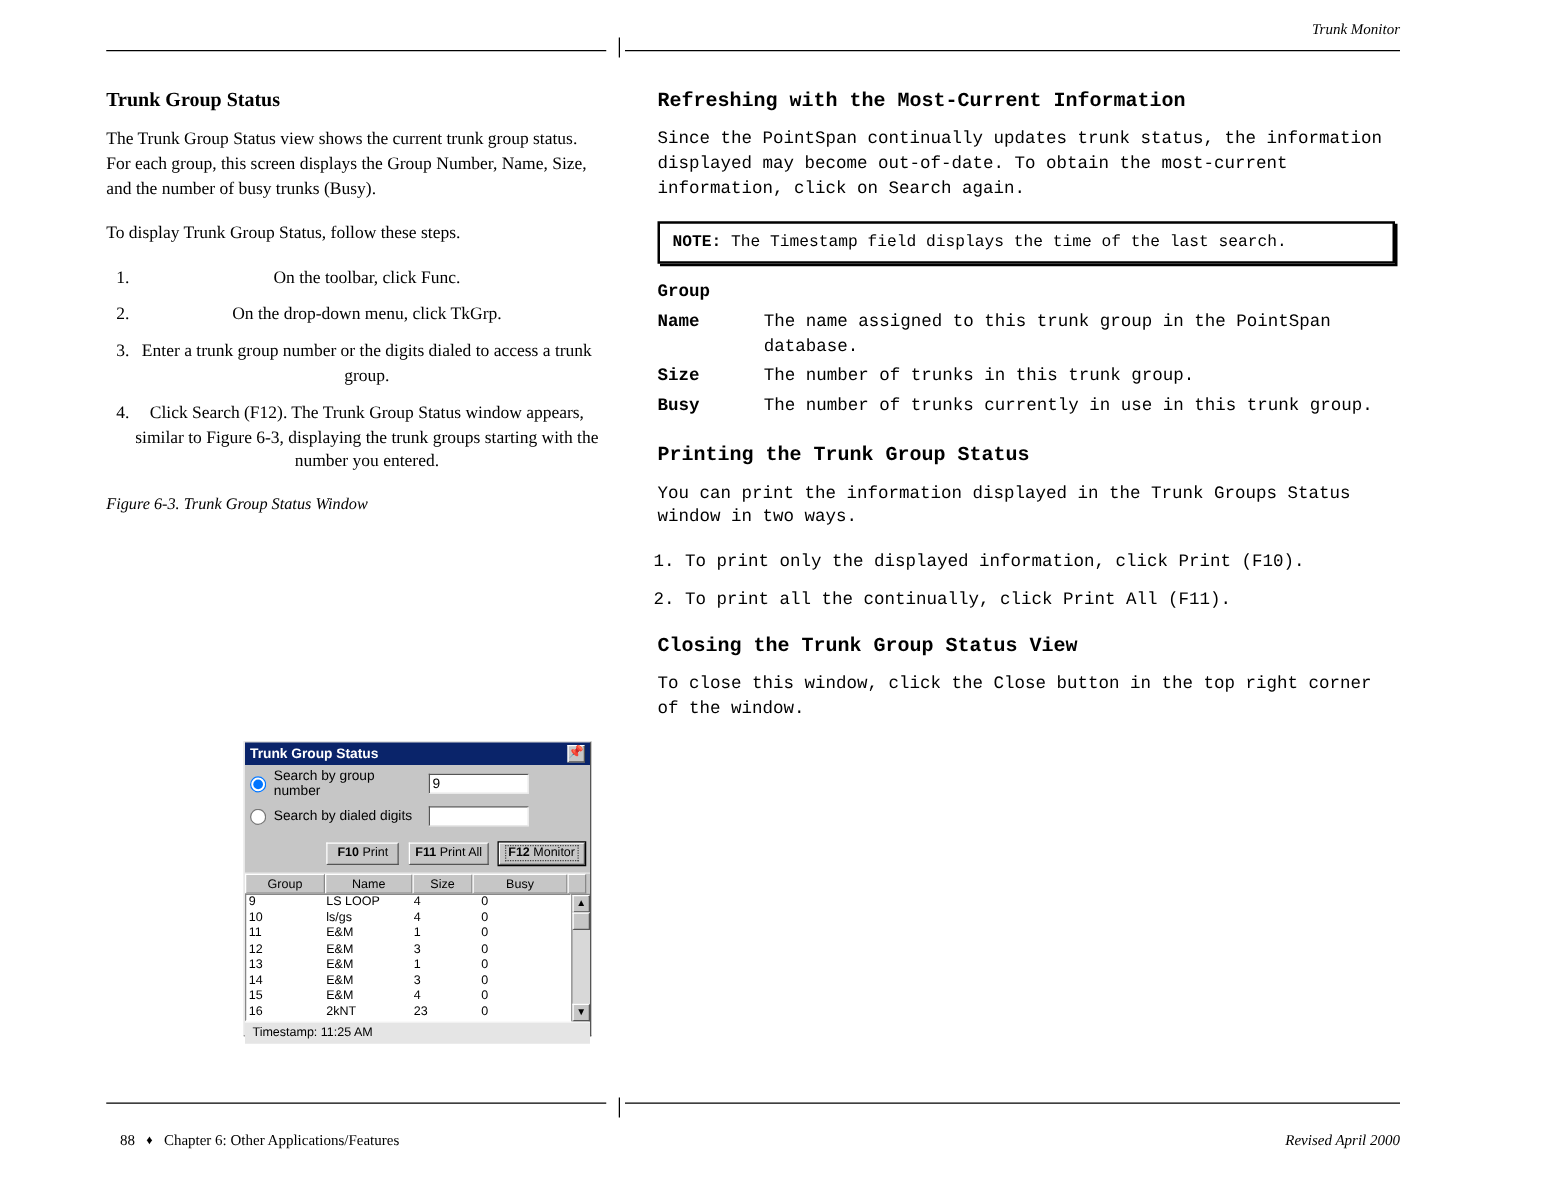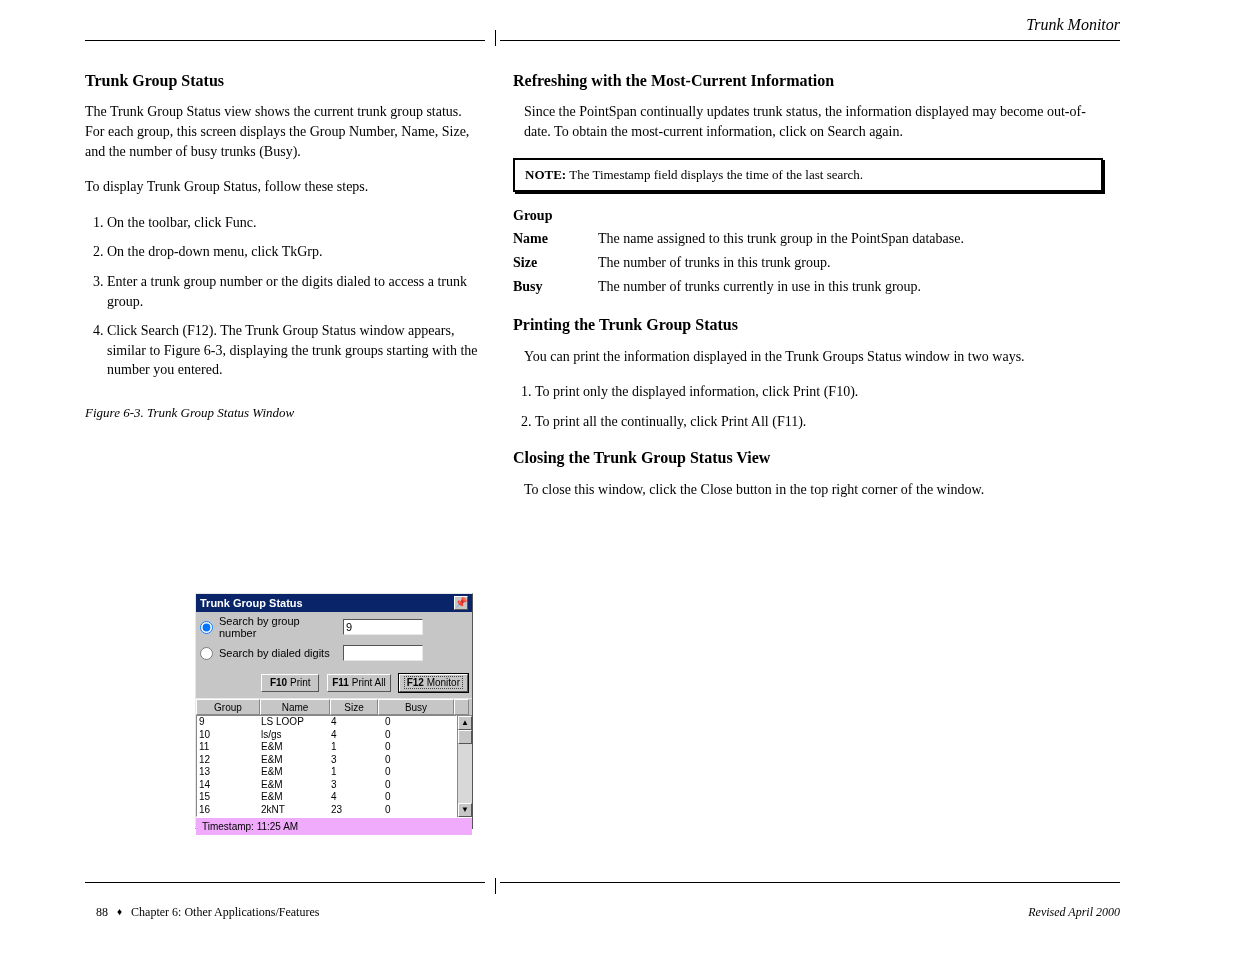--- a/index.html
+++ b/index.html
@@ -47,21 +47,21 @@
     width: 1px;
     background: #000;
     top: 878px;
     height: 16px;
   }
 
   .header-right {
     position: absolute;
     top: 16px;
     right: 115px;
-    font-size: 16px;
+    font-size: 12px;
     font-style: italic;
     font-family: "Times New Roman", serif;
   }
 
   .page-num {
     position: absolute;
     top: 905px;
     left: 96px;
     font-size: 12px;
     font-family: "Times New Roman", serif;
@@ -75,32 +75,32 @@
     position: absolute;
     top: 905px;
     right: 115px;
     font-size: 12px;
     font-style: italic;
     font-family: "Times New Roman", serif;
   }
 
   .content-right {
     position: absolute;
-    left: 513px;
+    left: 526px;
     top: 70px;
     width: 590px;
-    font-family: Liberation Serif, serif;
+    font-family: Liberation Mono, monospace;
     font-size: 14px;
     line-height: 1.4;
   }
   .content-right h3 {
     font-size: 16px;
     margin: 0 0 10px 0;
   }
-  .content-right p { margin: 0 0 16px 11px; }
+  .content-right p { margin: 0 0 16px 0; }
   .content-right ol { margin: 0 0 16px 0; padding-left: 22px; }
   .content-right ol li { margin-bottom: 10px; }
 
   .note-box {
     border: 2px solid #000;
     padding: 6px 10px;
     margin: 6px 0 14px 0;
     font-size: 13px;
     box-shadow: 2px 2px 0 #000;
   }
@@ -123,21 +123,21 @@
     width: 395px;
     font-family: "Times New Roman", serif;
     font-size: 14px;
     line-height: 1.4;
   }
   .content-left h3 {
     font-size: 16px;
     margin: 0 0 10px 0;
   }
   .content-left p { margin: 0 0 16px 0; }
-  .content-left ol { margin: 0 0 24px 0; padding-left: 22px; }
+  .content-left ol { margin: 0 0 14px 0; padding-left: 22px; text-align: center; }
   .content-left ol li { margin-bottom: 10px; }
   .figure-caption {
     font-style: italic;
     font-size: 13px;
     margin: 0 0 8px 0;
   }
 
   
   .dialog {
     position: absolute;
@@ -307,21 +307,21 @@
     height: 14px;
     background: #c6c6c6;
     border-top: 1px solid #fff;
     border-left: 1px solid #fff;
     border-right: 1px solid #555;
     border-bottom: 1px solid #555;
   }
 
   .dlg-status {
     height: 18px;
-    background: #f0abfc;
+    background: #e5e5e5;
     border-top: 1px solid #fff;
     font-size: 10px;
     padding: 3px 6px 0 6px;
   }
 </style>
 </head>
 <body>
 
 <div class="top-rule left"></div>
 <div class="top-rule right"></div>

